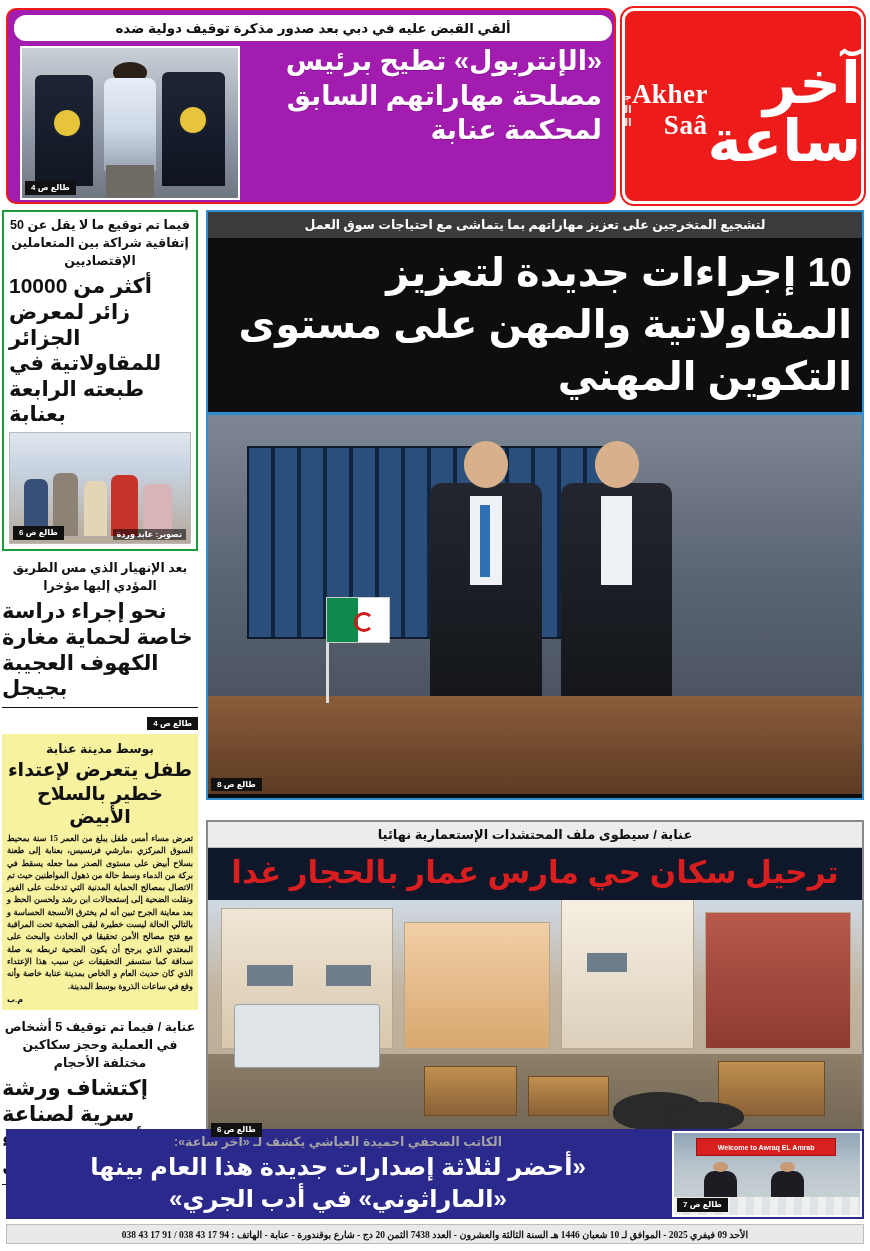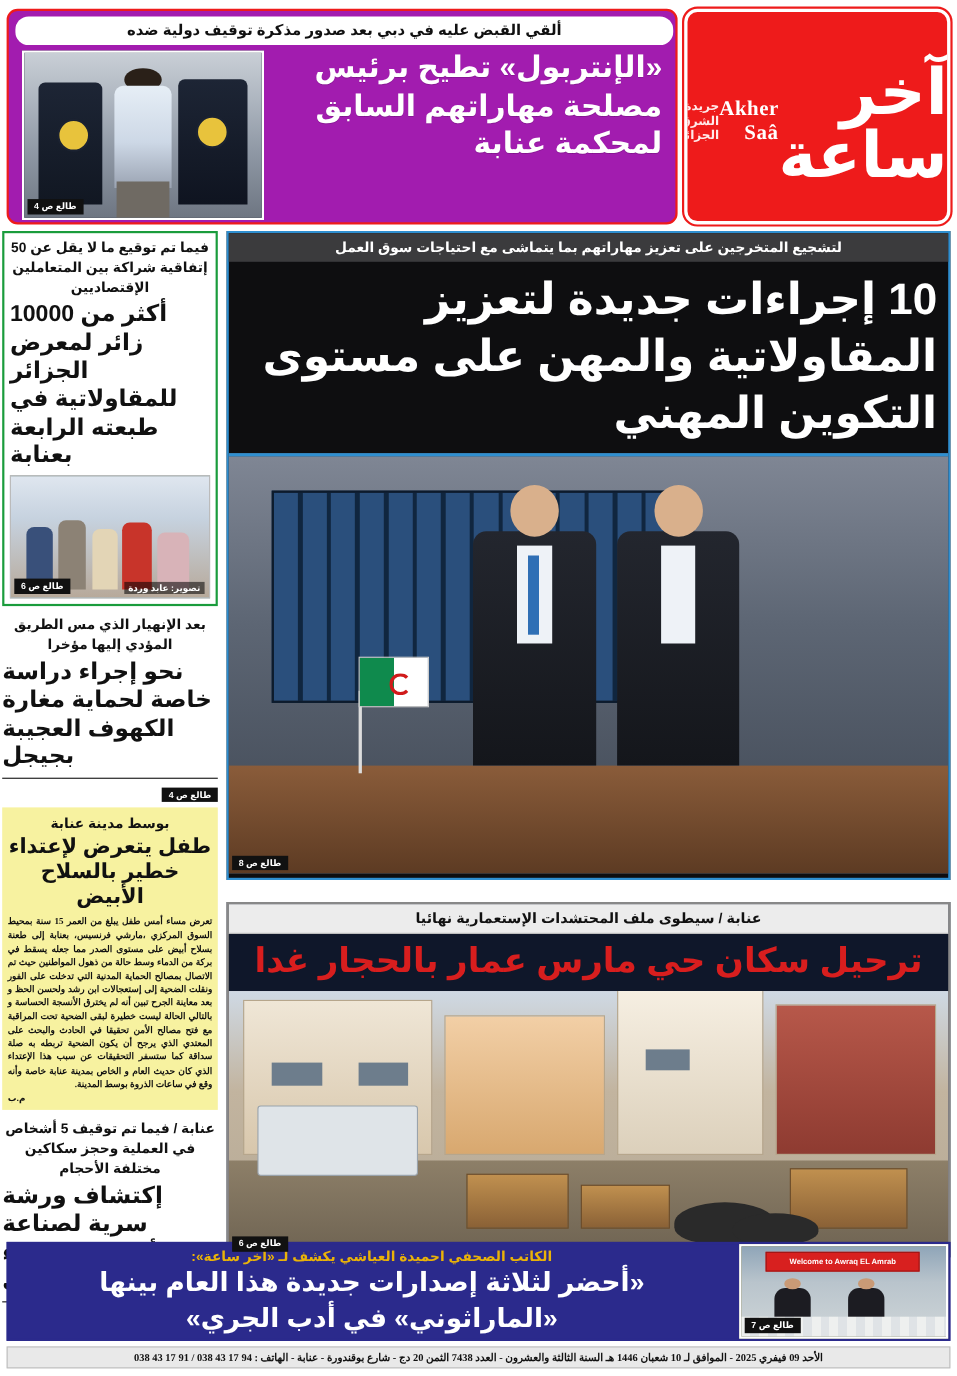--- a/index.html
+++ b/index.html
@@ -48,21 +48,21 @@
     display:flex;flex-direction:row;align-items:center;justify-content:flex-start;
     overflow:hidden;
   }
   .mast-ar{
     font-size:58px;font-weight:bold;color:#ffffff;line-height:1;
     margin-top:12px;letter-spacing:-1px;
     font-family:"DejaVu Sans","Liberation Sans",sans-serif;
   }
   .mast-lat{
     font-family:"Liberation Serif","DejaVu Serif",serif;
-    font-size:19px;color:#ffffff;font-weight:bold;margin-top:8px;letter-spacing:.5px;
+    font-size:27px;color:#ffffff;font-weight:bold;margin-top:8px;letter-spacing:.5px;
   }
   .mast-sub{
     font-size:11px;color:#ffe9e9;font-weight:bold;margin-top:6px;
   }
   .mast-url{
     font-family:"Liberation Serif","DejaVu Serif",serif;
     font-size:18px;color:#ffffff;font-weight:bold;margin-top:4px;letter-spacing:.4px;
   }
 
   
@@ -140,21 +140,21 @@
   .bottom-banner{
     position:absolute;left:6px;top:1129px;width:858px;height:90px;
     background:#2b2a8c;box-sizing:border-box;border:2px solid #2b2a8c;
     display:flex;flex-direction:row-reverse;align-items:stretch;
   }
   .bb-photo{
     width:190px;height:100%;position:relative;overflow:hidden;background:#7d7f5a;
     border:2px solid #ffffff;box-sizing:border-box;flex:0 0 190px;
   }
   .bb-text{flex:1;padding:4px 10px 4px 6px;display:flex;flex-direction:column;justify-content:center;}
-  .bb-kicker{color:#eab308;font-size:12.5px;font-weight:bold;text-align:center;}
+  .bb-kicker{color:#a3a3a3;font-size:12.5px;font-weight:bold;text-align:center;}
   .bb-title{color:#ffffff;font-size:24px;font-weight:bold;text-align:center;line-height:1.3;margin-top:2px;}
 
   .footer{
     position:absolute;left:6px;top:1224px;width:858px;height:20px;
     background:#e9e9e9;border:1px solid #bdbdbd;box-sizing:border-box;
     display:flex;align-items:center;justify-content:center;
     font-size:9.5px;font-weight:bold;color:#111;
     font-family:"Liberation Serif","DejaVu Serif",serif;
   }
 

